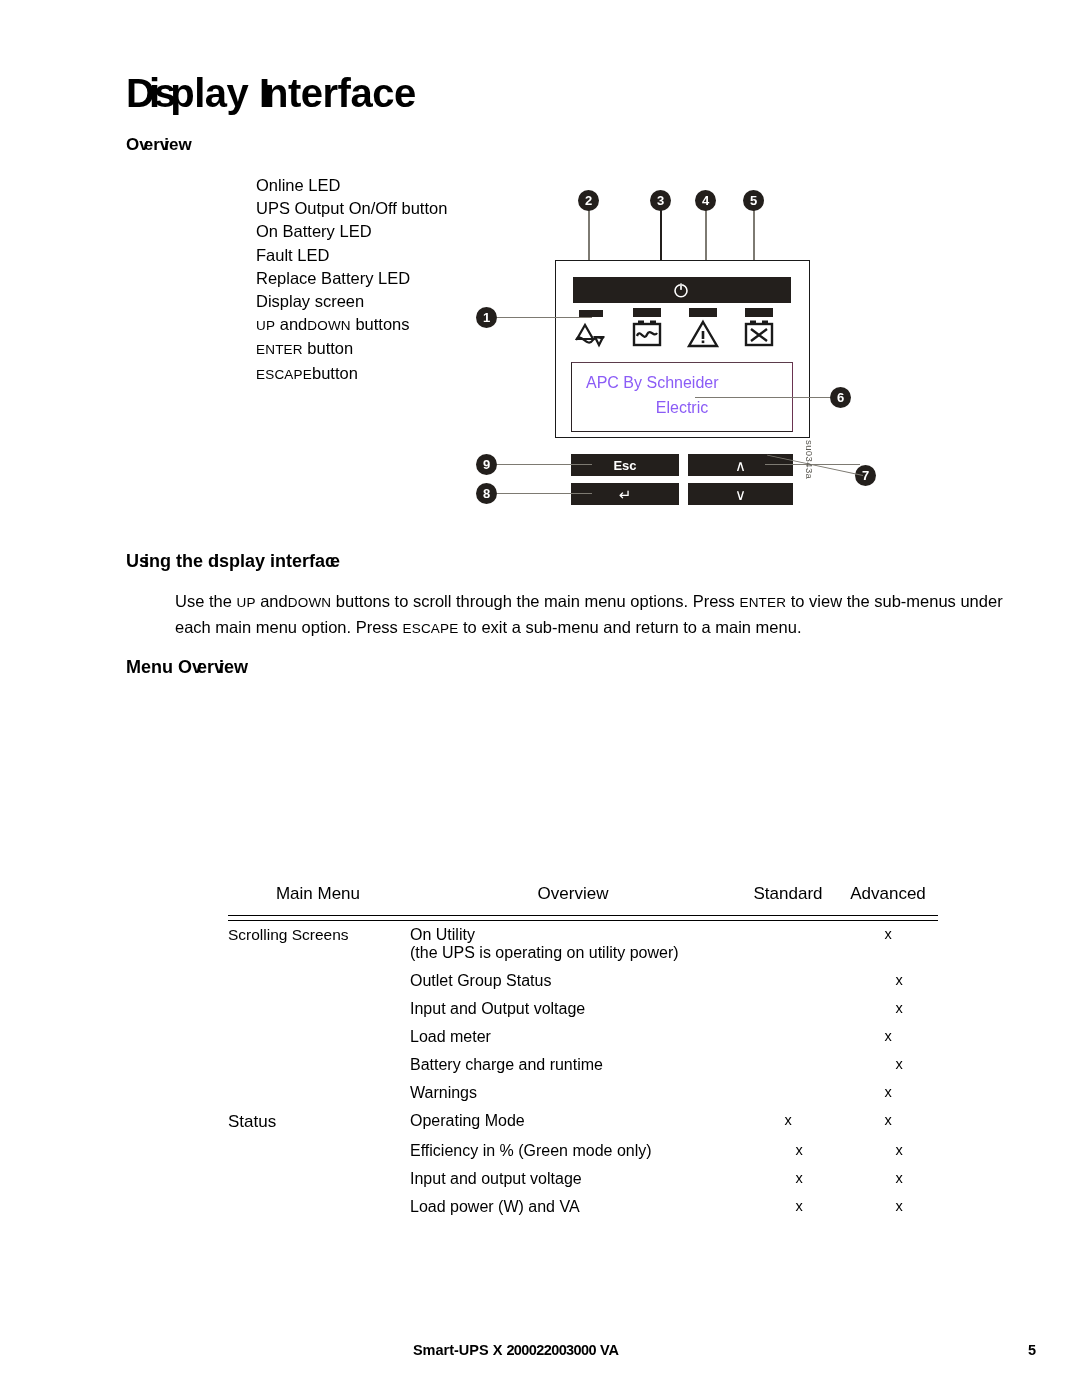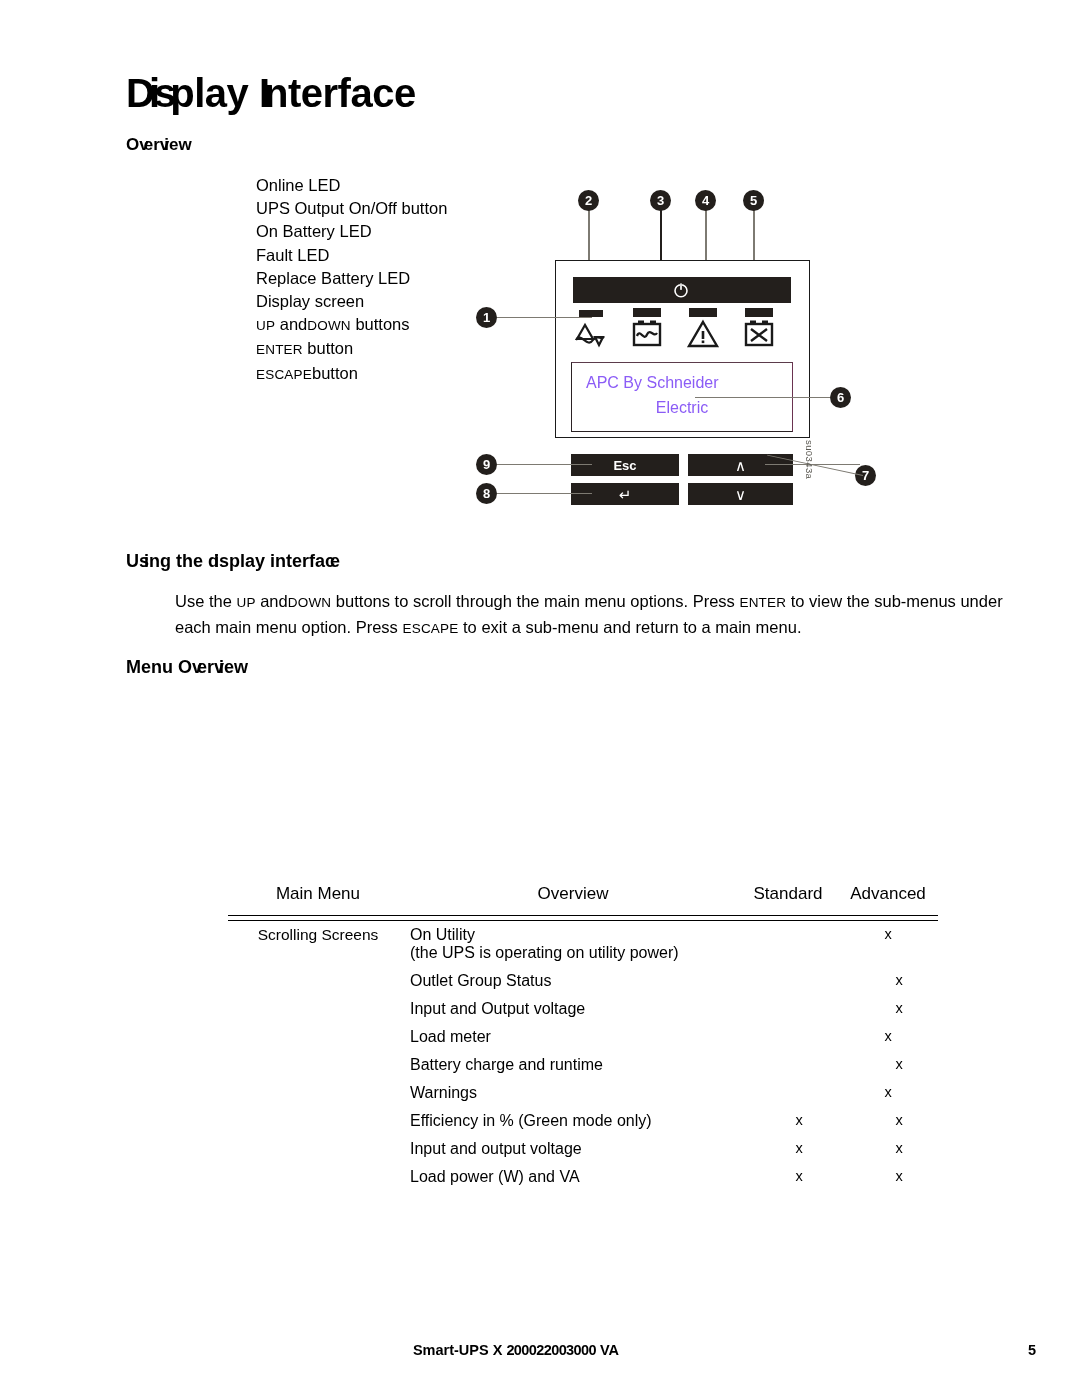--- a/index.html
+++ b/index.html
@@ -141,21 +141,21 @@
   }
   .tbl th.c1{width:180px;text-align:center;}
   .tbl th.c2{width:330px;text-align:center;}
   .tbl th.c3{width:100px;}
   .tbl th.c4{width:100px;}
   .tbl .hdrrule td{
     padding:0;height:4px;
     border-top:1.6px solid #000;border-bottom:1.2px solid #000;
   }
   .tbl td{padding:5px 0;vertical-align:top;}
-  .tbl td.c1{text-align:center;font-size:15.5px;}
+  .tbl td.c1{font-size:15.5px;}
   .tbl td.c2{text-align:left;font-size:16px;padding-left:2px;}
   .tbl td.c3,.tbl td.c4{text-align:center;font-size:14.5px;}
   .tbl td.c3{padding-left:6px;}
   .tbl .sub{display:block;font-size:16px;}
   .ind1 td.c3,.ind1 td.c4{padding-left:0px;}
   .ind2 td.c3{padding-left:22px;}
   .ind2 td.c4{padding-left:22px;}
   .statlabel{font-size:17px;}
 
   
@@ -347,20 +347,26 @@
             <td class="c2">Battery charge and runtime</td>
             <td class="c3"></td>
             <td class="c4">x</td>
           </tr>
           <tr class="ind1">
             <td class="c1"></td>
             <td class="c2">Warnings</td>
             <td class="c3"></td>
             <td class="c4">x</td>
           </tr>
+          <tr class="ind1">
+            <td class="c1"><span class="statlabel">Status</span></td>
+            <td class="c2">Operating Mode</td>
+            <td class="c3">x</td>
+            <td class="c4">x</td>
+          </tr>
           <tr class="ind2">
             <td class="c1"></td>
             <td class="c2">Efficiency in % (Green mode only)</td>
             <td class="c3">x</td>
             <td class="c4">x</td>
           </tr>
           <tr class="ind2">
             <td class="c1"></td>
             <td class="c2">Input and output voltage</td>
             <td class="c3">x</td>

